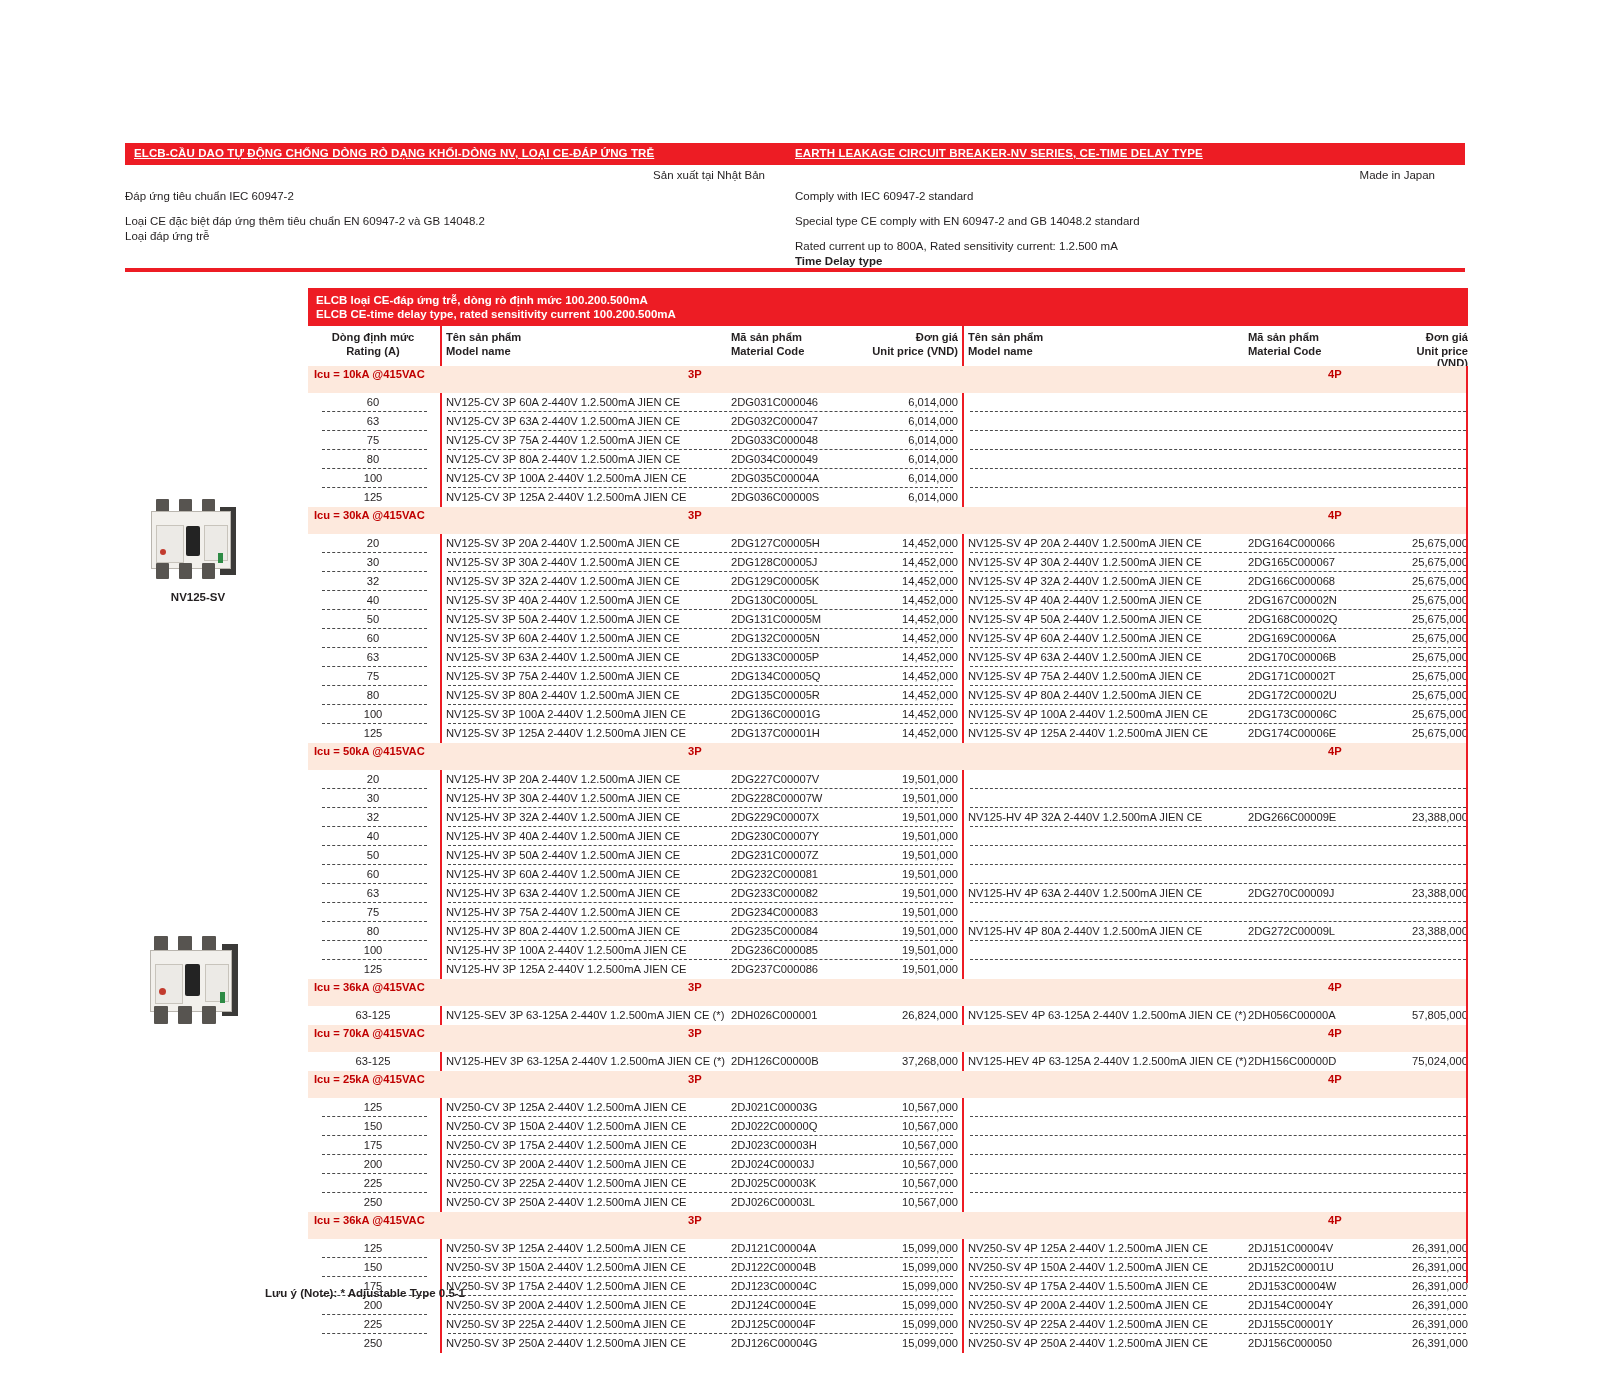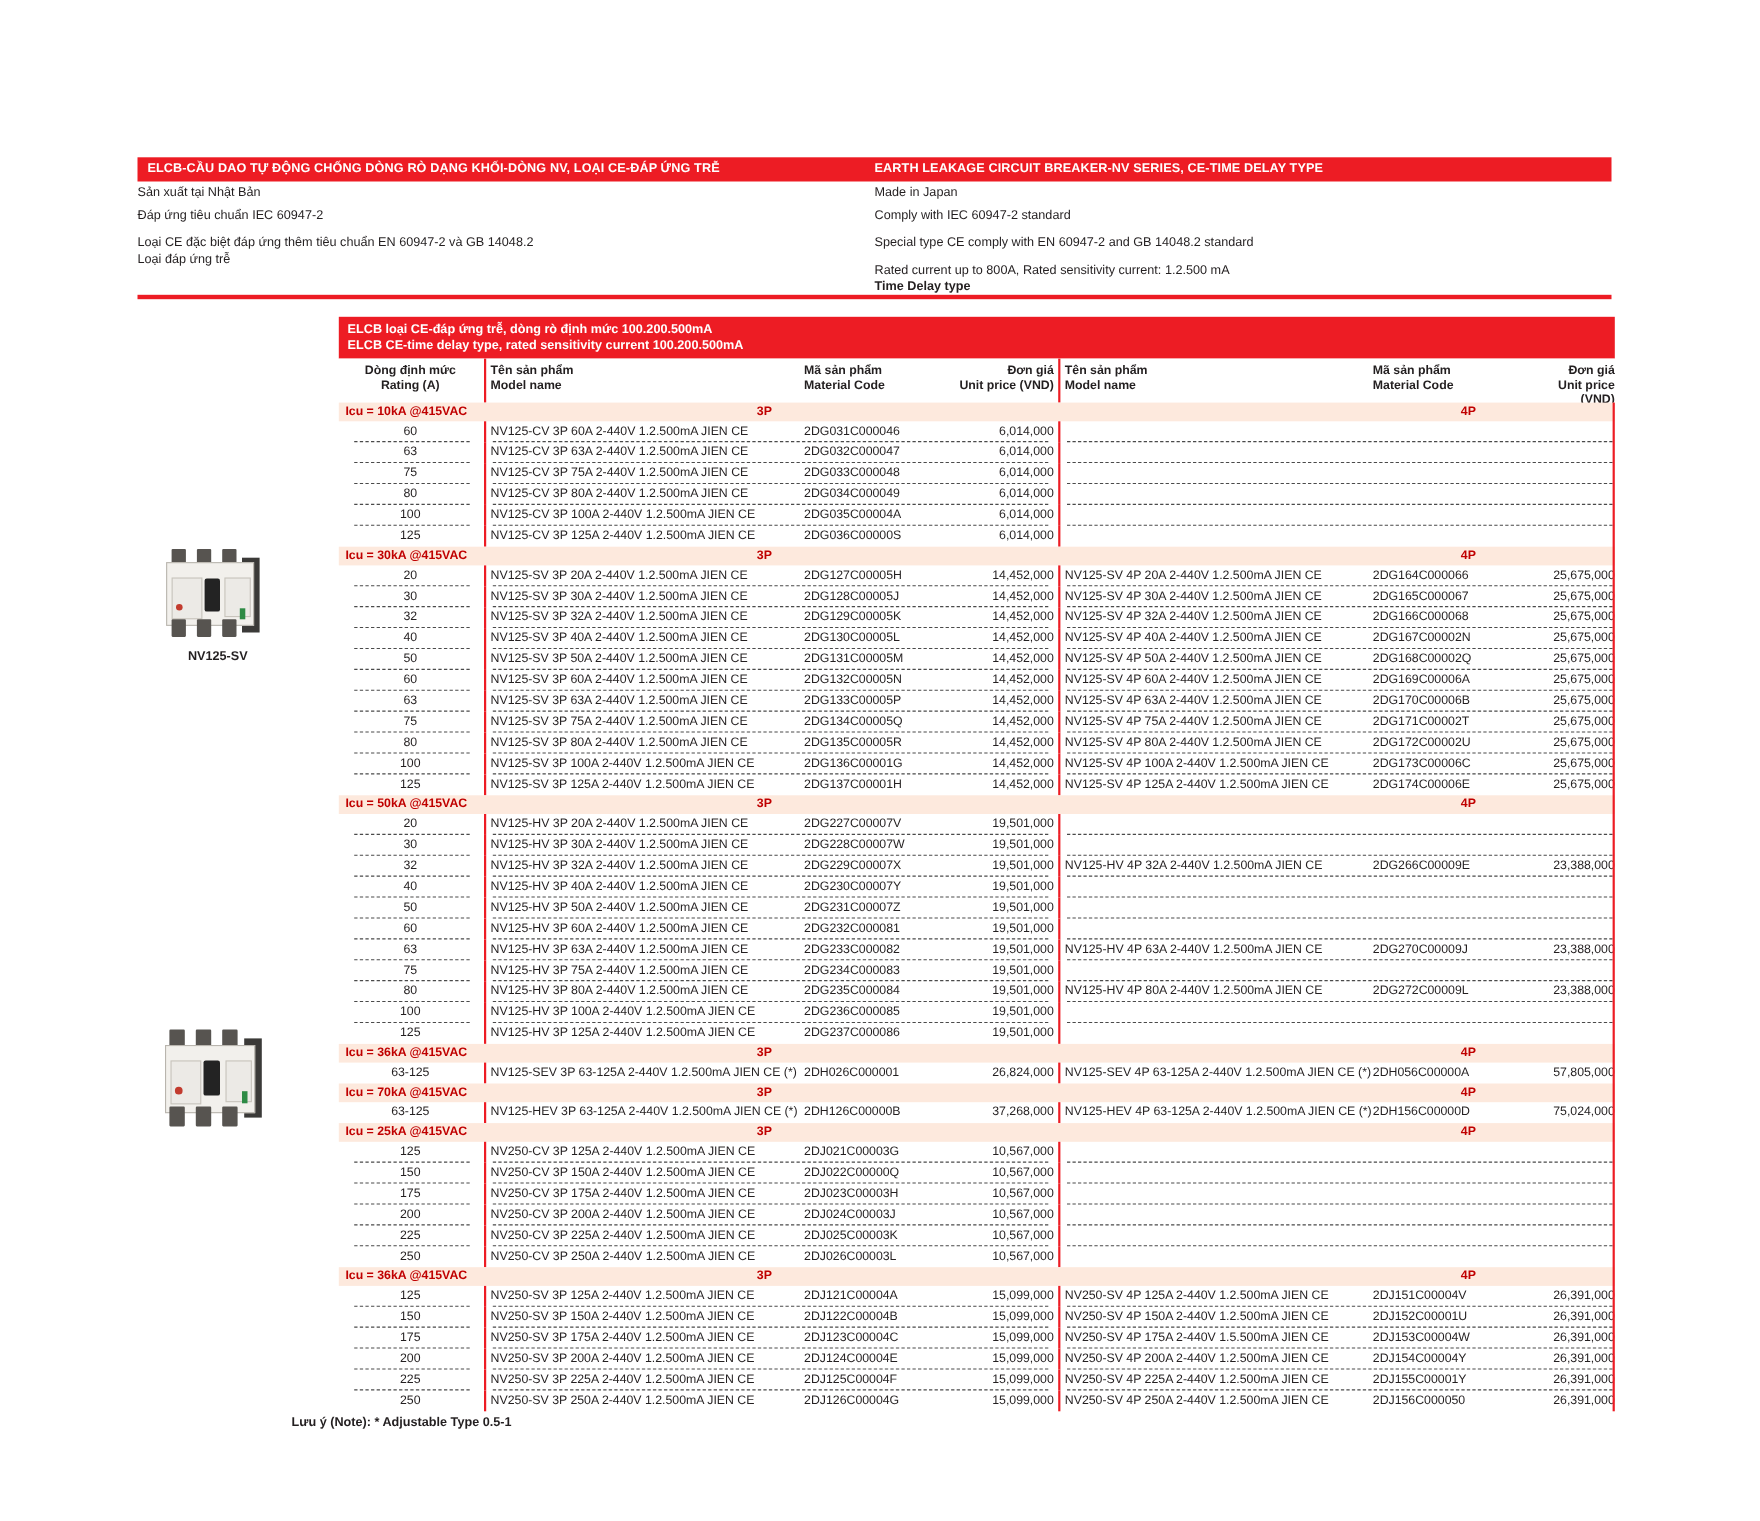--- a/index.html
+++ b/index.html
@@ -5,30 +5,30 @@
   html,body{margin:0;padding:0;}
   body{
     width:1600px;height:1383px;background:#ffffff;
     font-family:"Liberation Sans","DejaVu Sans",sans-serif;
     color:#1a1a1a;-webkit-font-smoothing:antialiased;
   }
   .page{position:relative;width:1600px;height:1383px;}
 
   
   .banner{position:absolute;left:125px;top:143px;width:1340px;height:22px;background:#ed1c24;}
-  .banner .btxt{position:absolute;top:4px;font-size:11.5px;font-weight:bold;color:#ffffff;letter-spacing:.1px;}
+  .banner .btxt{position:absolute;top:4px;font-size:11.5px;font-weight:bold;color:#ffffff;letter-spacing:.1px;text-decoration:underline;}
   .banner .bt-vn{left:9px;}
   .banner .bt-en{left:670px;}
 
   .intro{position:absolute;left:125px;top:168px;width:1340px;}
   .introcol{position:absolute;top:0;font-size:11.5px;line-height:14px;color:#231f20;}
   .introcol.vn{left:0;width:640px;}
   .introcol.en{left:670px;width:640px;}
   .introcol p{margin:0;padding:0;}
-  .introcol p.g1{margin-top:0px;}
+  .introcol p.g1{margin-top:0px;text-align:right;}
   .introcol p.g2{margin-top:7px;}
   .introcol p.g3{margin-top:11px;}
   .introcol p.g4{margin-top:11px;}
   .introcol p.g5{margin-top:1px;}
   .introcol p.bold{font-weight:bold;}
 
   .rulebar{position:absolute;left:125px;top:268px;width:1340px;height:4px;background:#ed1c24;}
 
   
   .prodimg{position:absolute;}
@@ -61,21 +61,21 @@
   .c-model{left:138px;width:280px;text-align:left;}
   .c-code{left:423px;width:150px;text-align:left;}
   .c-price{left:560px;width:90px;text-align:right;}
   
   .c-model2{left:660px;width:280px;text-align:left;}
   .c-code2{left:940px;width:150px;text-align:left;}
   .c-price2{left:1075px;width:85px;text-align:right;}
 
   .vbar{position:absolute;background:#ed1c24;width:2px;}
 
-  .grp{position:relative;height:17px;background:#fde9dd;text-align:center;}
+  .grp{position:relative;height:27px;background:#fde9dd;text-align:center;}
   .grp .gicu{position:absolute;left:6px;top:2px;font-size:11.2px;font-weight:bold;color:#c00000;}
   .grp .gp3{position:absolute;left:380px;top:2px;font-size:11.2px;font-weight:bold;color:#c00000;}
   .grp .gp4{position:absolute;left:1020px;top:2px;font-size:11.2px;font-weight:bold;color:#c00000;}
 
   .row{position:relative;height:19px;}
   .row .cell{position:absolute;top:3px;font-size:11.2px;color:#231f20;white-space:nowrap;}
   .row .dash{position:absolute;bottom:0;height:0;border-bottom:1px dashed #4a4a4a;}
   .row .dash.d1{left:14px;width:105px;}
   .row .dash.d2{left:140px;width:505px;}
   .row .dash.d3{left:662px;width:496px;}

